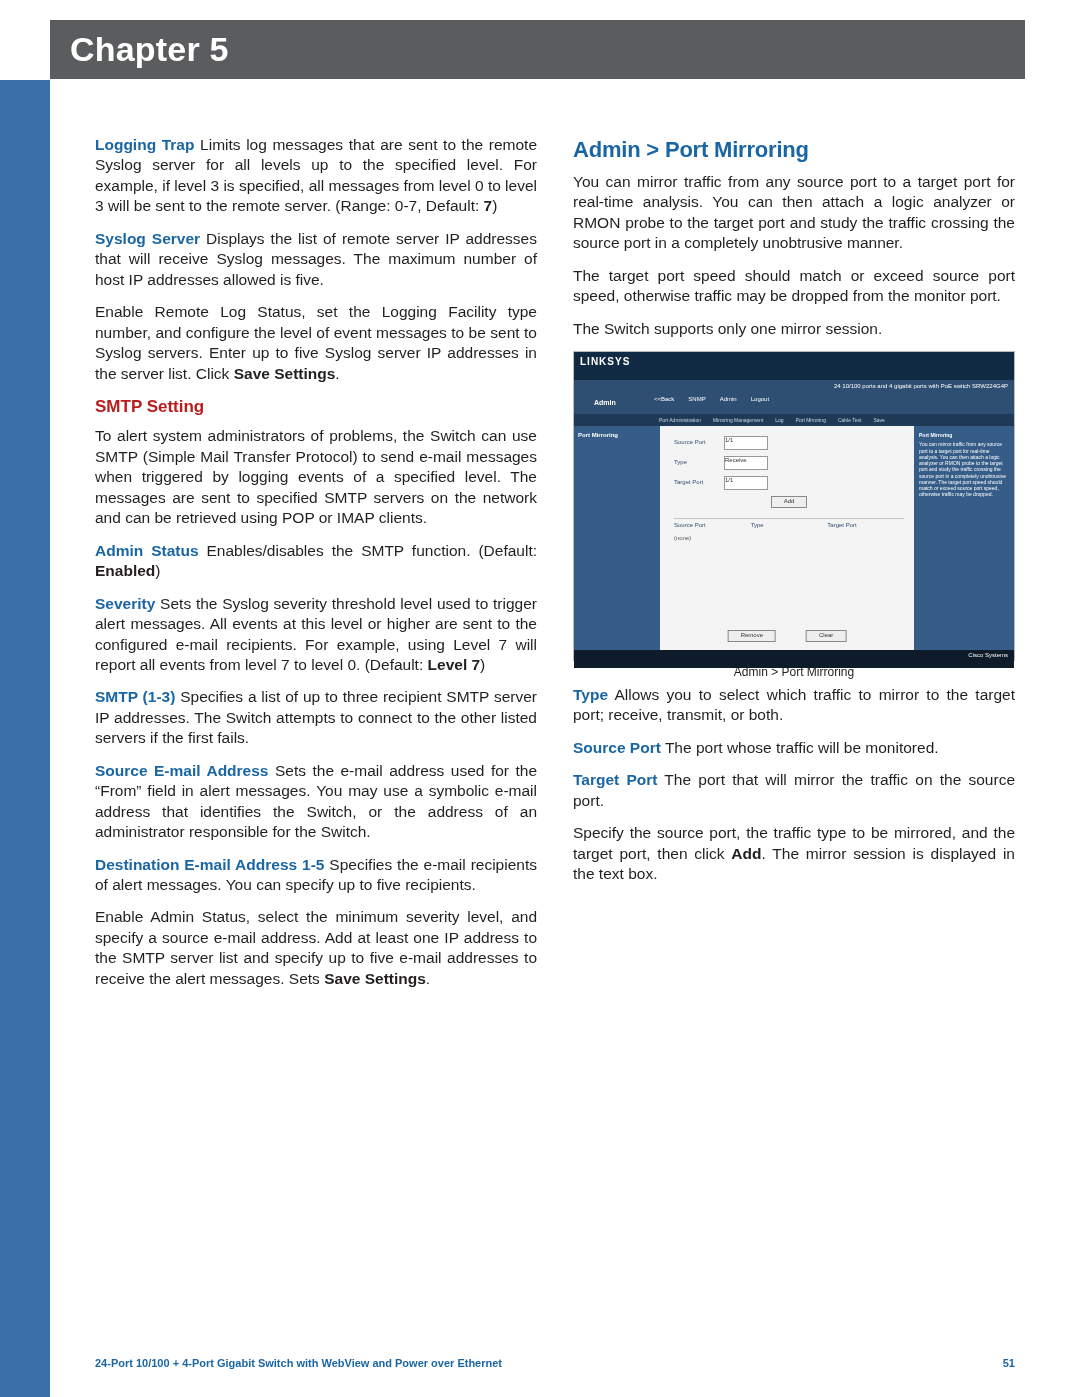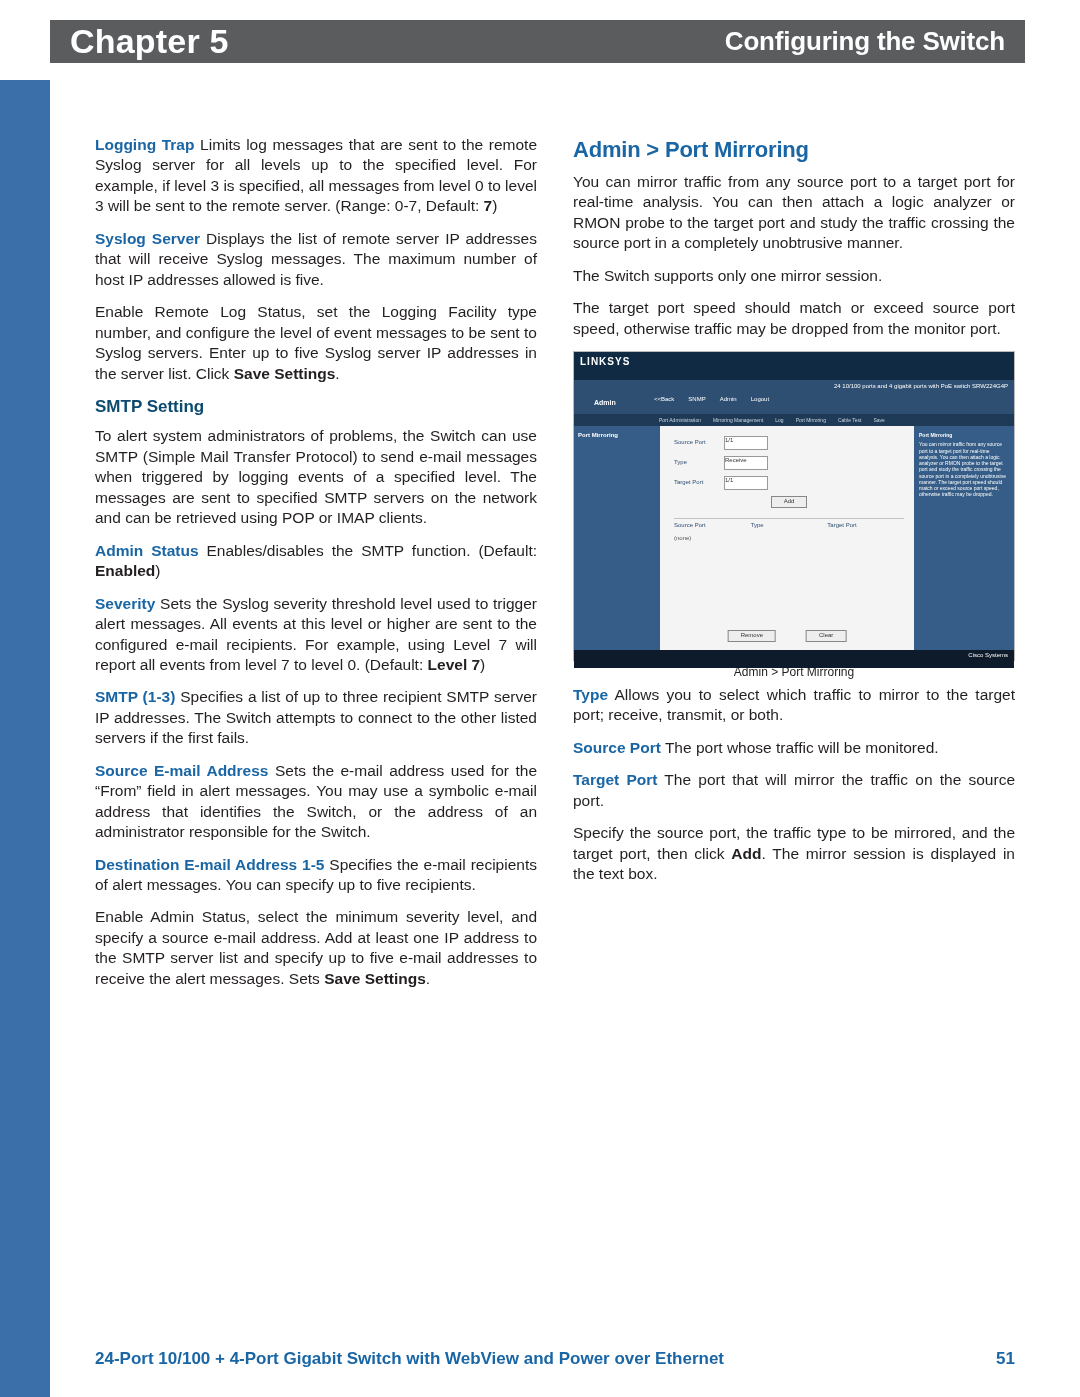--- a/index.html
+++ b/index.html
@@ -22,21 +22,21 @@
     top: 80px;
     width: 50px;
     height: 1317px;
     background: #3b6fa9;
   }
   .top-bar {
     position: absolute;
     left: 50px;
     top: 20px;
     right: 55px;
-    height: 43px;
+    height: 59px;
     background: #5a5c5e;
     display: flex;
     align-items: center;
     justify-content: space-between;
     padding: 0 20px 0 20px;
   }
   .chapter-title {
     color: #fff;
     font-weight: 700;
     font-size: 34px;
@@ -66,21 +66,21 @@
   .term { color: #1a66a5; font-weight: 700; }
   .bold { font-weight: 700; }
   .h-blue {
     color: #1a66a5;
     font-weight: 700;
     font-size: 22px;
     margin: 0 0 8px 0;
     letter-spacing: -0.2px;
   }
   .h-sub {
-    color: #0c4a6e;
+    color: #b91c1c;
     font-weight: 700;
     font-size: 17px;
     margin: 8px 0 8px 0;
   }
   .italic { font-style: italic; }
 
   
   .shot-wrap { margin: 6px 0 4px 0; }
   .shot {
     width: 100%;
@@ -179,35 +179,34 @@
     margin-top: 4px;
   }
 
   .page-footer {
     position: absolute;
     left: 95px;
     right: 65px;
     bottom: 28px;
     display: flex;
     justify-content: space-between;
-    font-size: 17px;
+    font-size: 11px;
     color: #1a66a5;
     font-weight: 700;
   }
   .page-footer .pn { color: #1a66a5; }
 </style>
 </head>
 <body>
 
 <div class="page">
   <div class="side-bar"></div>
 
   <div class="top-bar">
     <div class="chapter-title">Chapter 5</div>
-    <div class="chapter-section">Configuring the Switch</div>
   </div>
 
   <div class="content">
 
     <div class="col">
       <p>
         <span class="term">Logging Trap</span><span>  Limits log messages that are sent to the remote Syslog server for all levels up to the specified level. For example, if level 3 is specified, all messages from level 0 to level 3 will be sent to the remote server. (Range: 0-7, Default: </span><span class="bold">7</span><span>)</span>
       </p>
       <p>
         <span class="term">Syslog Server</span><span> Displays the list of remote server IP addresses that will receive Syslog messages. The maximum number of host IP addresses allowed is five.</span>
@@ -240,22 +239,22 @@
       </p>
 
       <p>
         <span>Enable Admin Status, select the minimum severity level, and specify a source e-mail address. Add at least one IP address to the SMTP server list and specify up to five e-mail addresses to receive the alert messages. Sets </span><span class="bold">Save Settings</span><span>.</span>
       </p>
     </div>
 
     <div class="col">
       <div class="h-blue">Admin &gt; Port Mirroring</div>
       <p>You can mirror traffic from any source port to a target port for real-time analysis. You can then attach a logic analyzer or RMON probe to the target port and study the traffic crossing the source port in a completely unobtrusive manner.</p>
+      <p>The target port speed should match or exceed source port speed, otherwise traffic may be dropped from the monitor port.</p>
       <p>The Switch supports only one mirror session.</p>
-      <p>The target port speed should match or exceed source port speed, otherwise traffic may be dropped from the monitor port.</p>
 
       <div class="shot-wrap">
         <div class="shot">
           <div class="brand">LINKSYS</div>
           <div class="topnav">
             <div class="prod">24 10/100 ports and 4 gigabit ports with PoE switch    SRW224G4P</div>
             <div class="admin">Admin</div>
             <div class="tabs">
               <span>&lt;&lt;Back</span>
               <span>SNMP</span>

